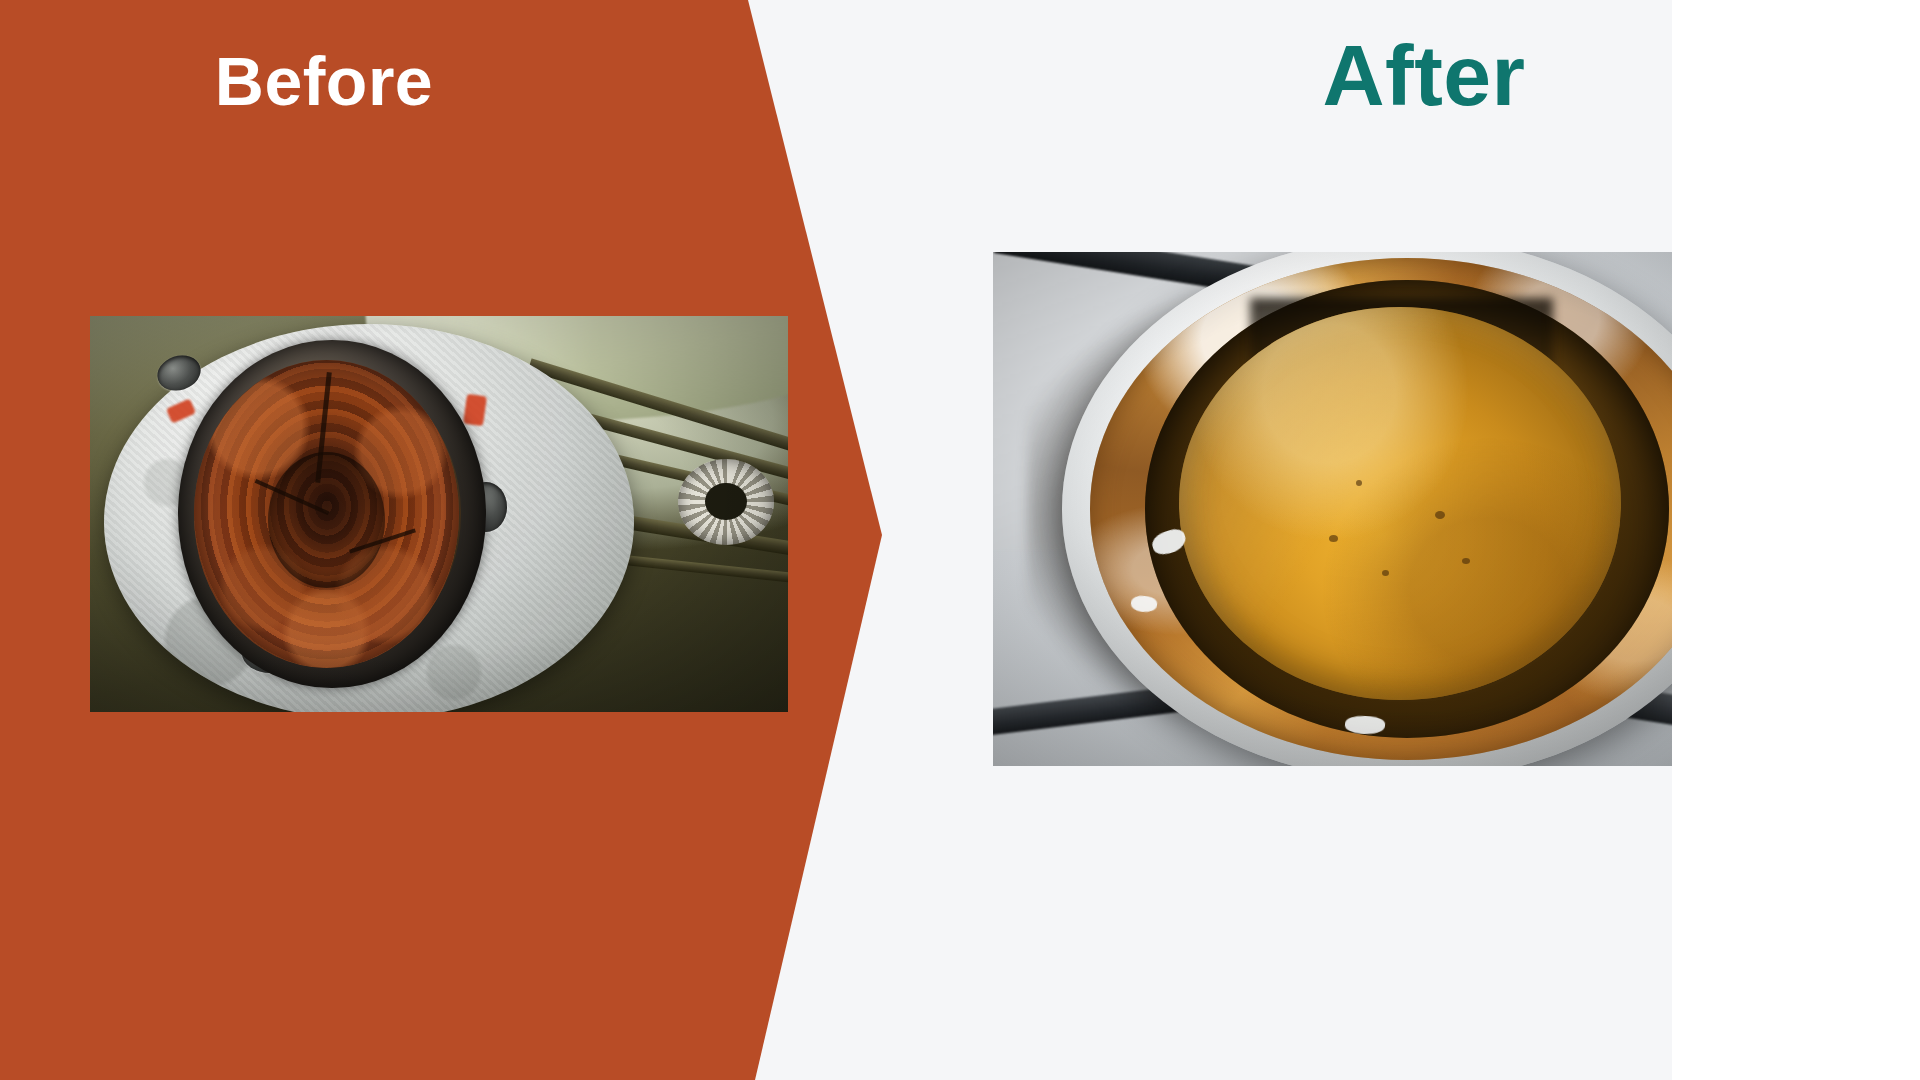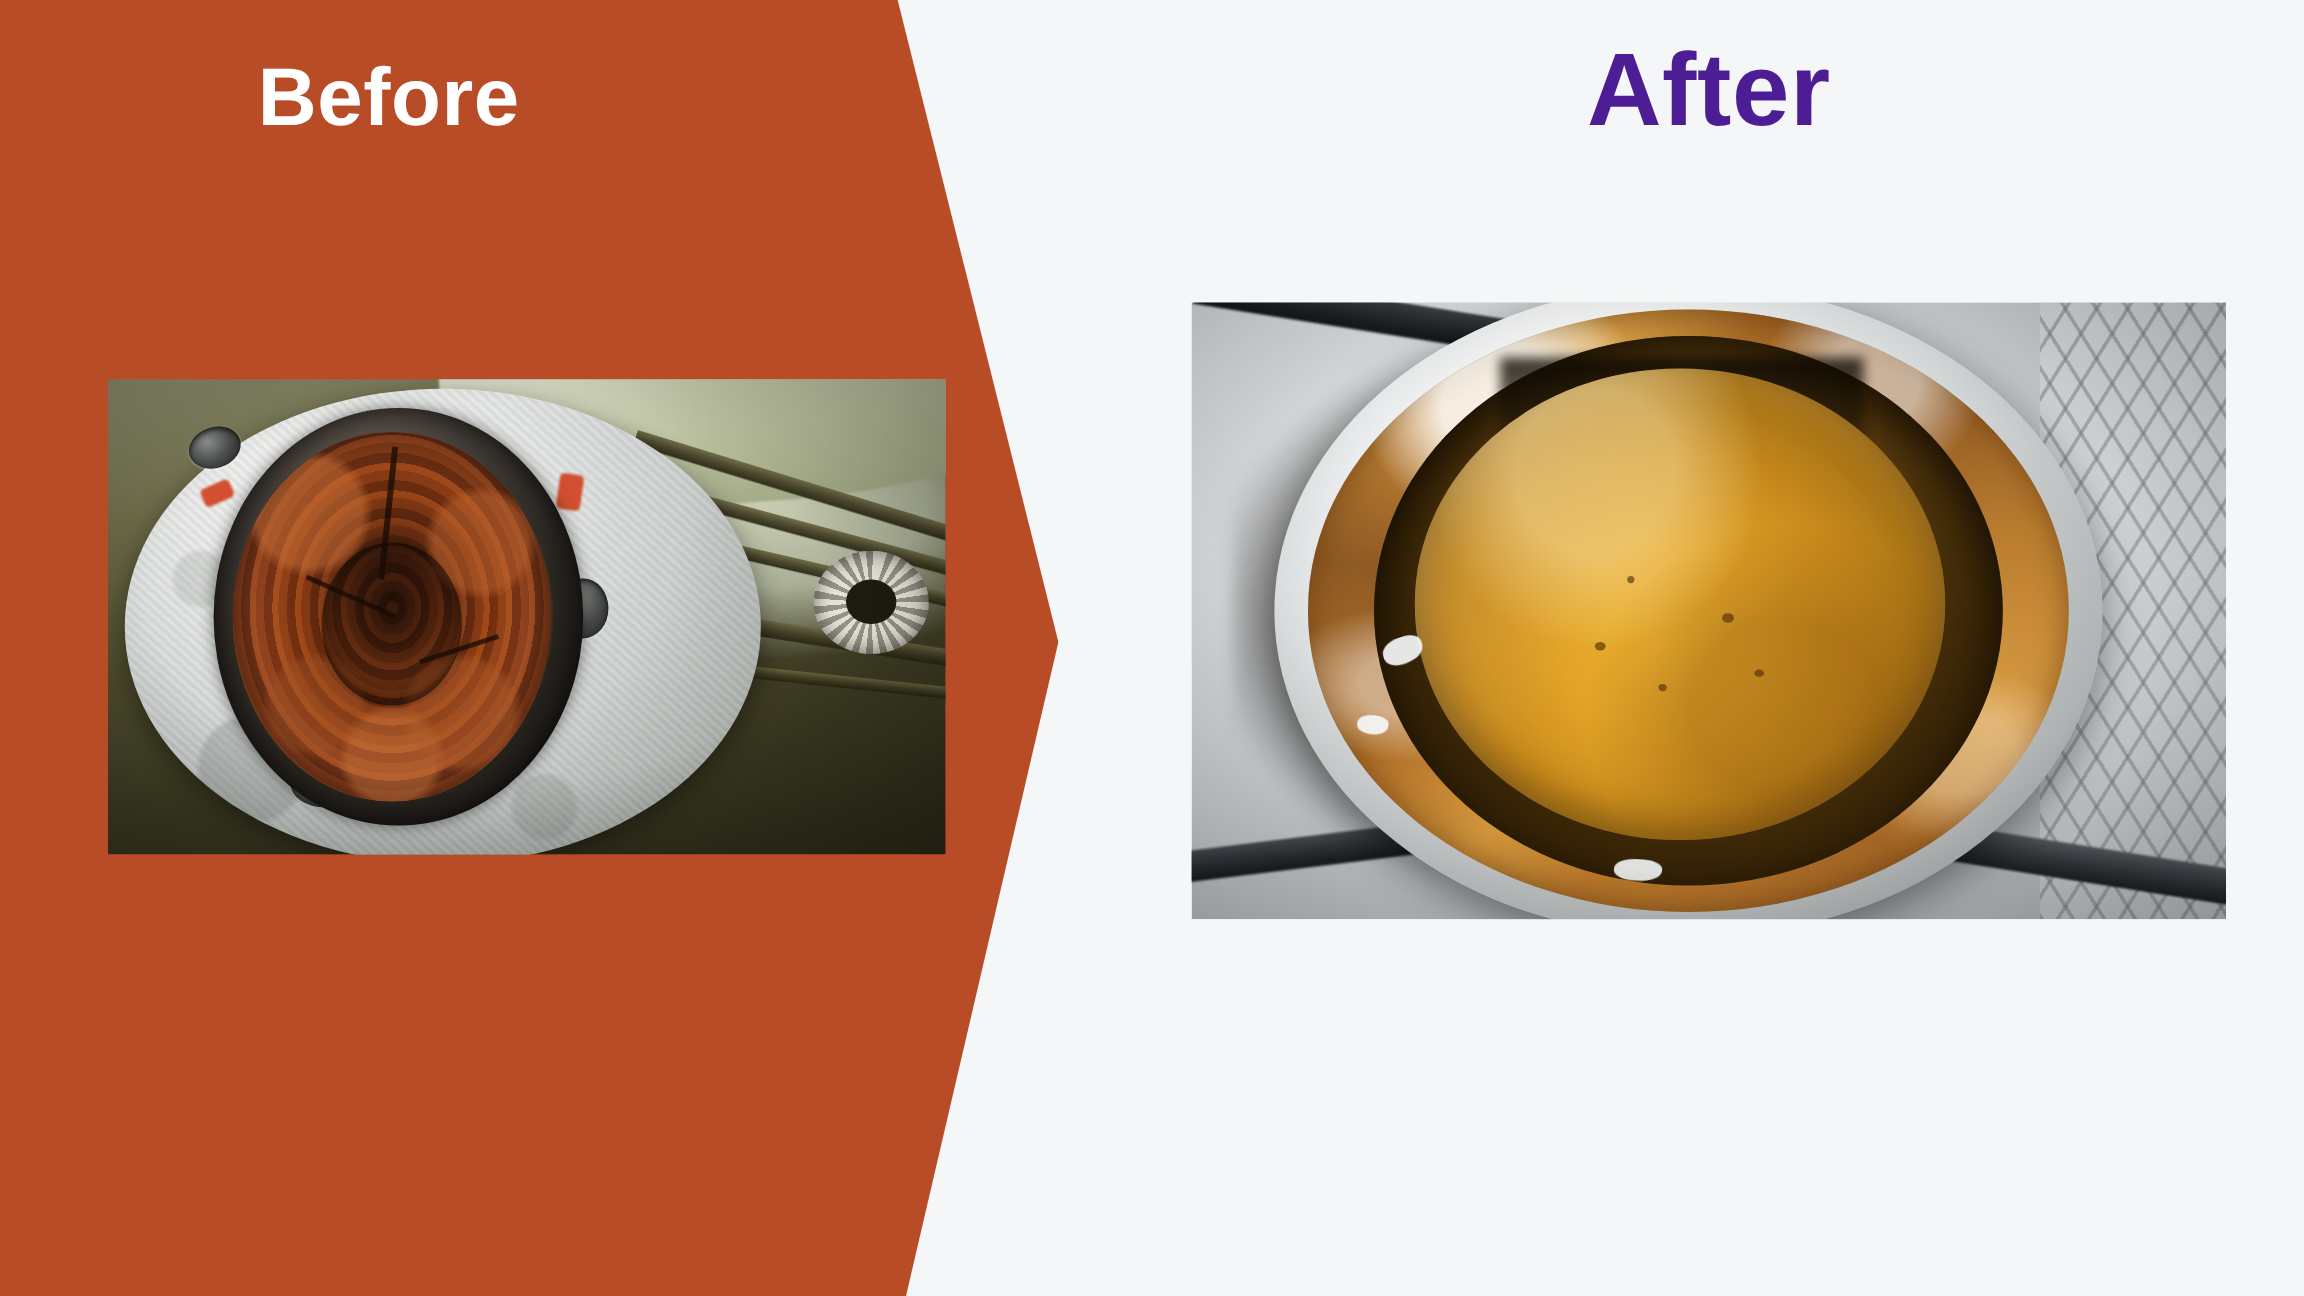--- a/index.html
+++ b/index.html
@@ -2,21 +2,21 @@
 <html><head>
 <meta charset="utf-8">
 <style>
   html, body {
     margin: 0;
     padding: 0;
     background: #ffffff;
   }
   #stage {
     position: relative;
-    width: 1920px;
+    width: 1672px;
     height: 1080px;
     overflow: hidden;
     background: #f5f6f8;
     font-family: "Liberation Sans", "DejaVu Sans", sans-serif;
   }
 
   
   .chevron-panel {
     position: absolute;
     left: 0;
@@ -43,21 +43,21 @@
     text-align: center;
     font-size: 68px;
     color: #ffffff;
   }
   .title-after {
     left: 993px;
     top: 32px;
     width: 862px;
     text-align: center;
     font-size: 86px;
-    color: #4c1d95;
+    color: #0f766e;
   }
 
   
   .photo {
     position: absolute;
     overflow: hidden;
   }
   .photo-before {
     left: 90px;
     top: 316px;

